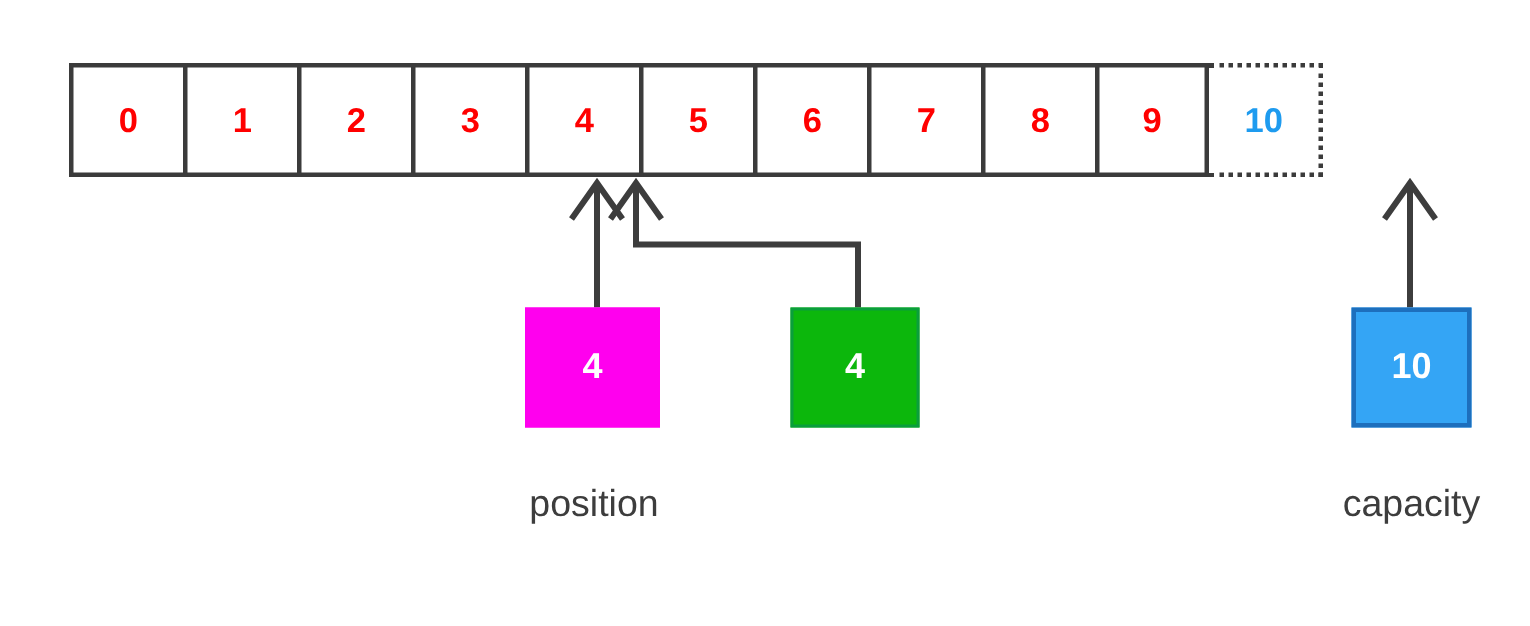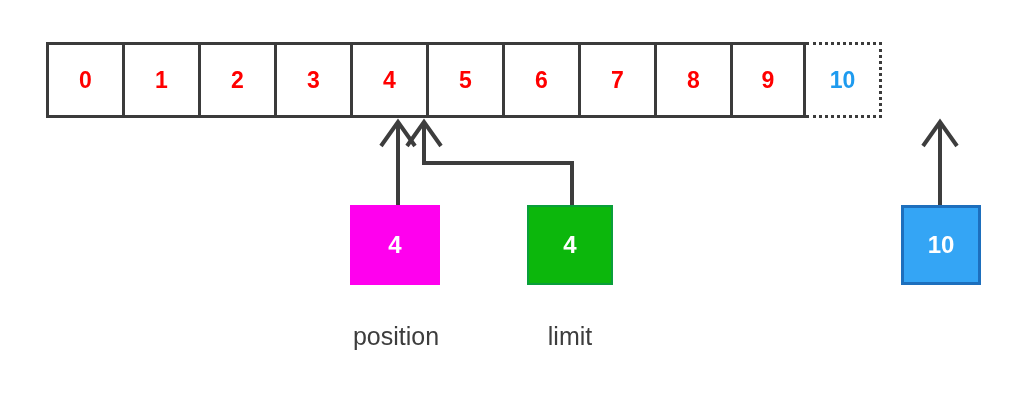--- a/index.html
+++ b/index.html
@@ -145,15 +145,15 @@
       <path d="M 940 205 L 940 124" stroke="#3d3d3d" stroke-width="4" fill="none"></path>
       <path d="M 923 146 L 940 122 L 957 146" stroke="#3d3d3d" stroke-width="4" fill="none" stroke-linecap="butt" stroke-linejoin="miter"></path>
     </g>
   </svg>
 
   <div class="value-box" id="box-position">4</div>
   <div class="value-box" id="box-limit">4</div>
   <div class="value-box" id="box-capacity">10</div>
 
   <div class="caption" id="caption-position">position</div>
-  <div class="caption" id="caption-limit">limit</div>
+  <div class="caption" id="caption-capacity">capacity</div>
 
 </div>
 
 </body></html>

